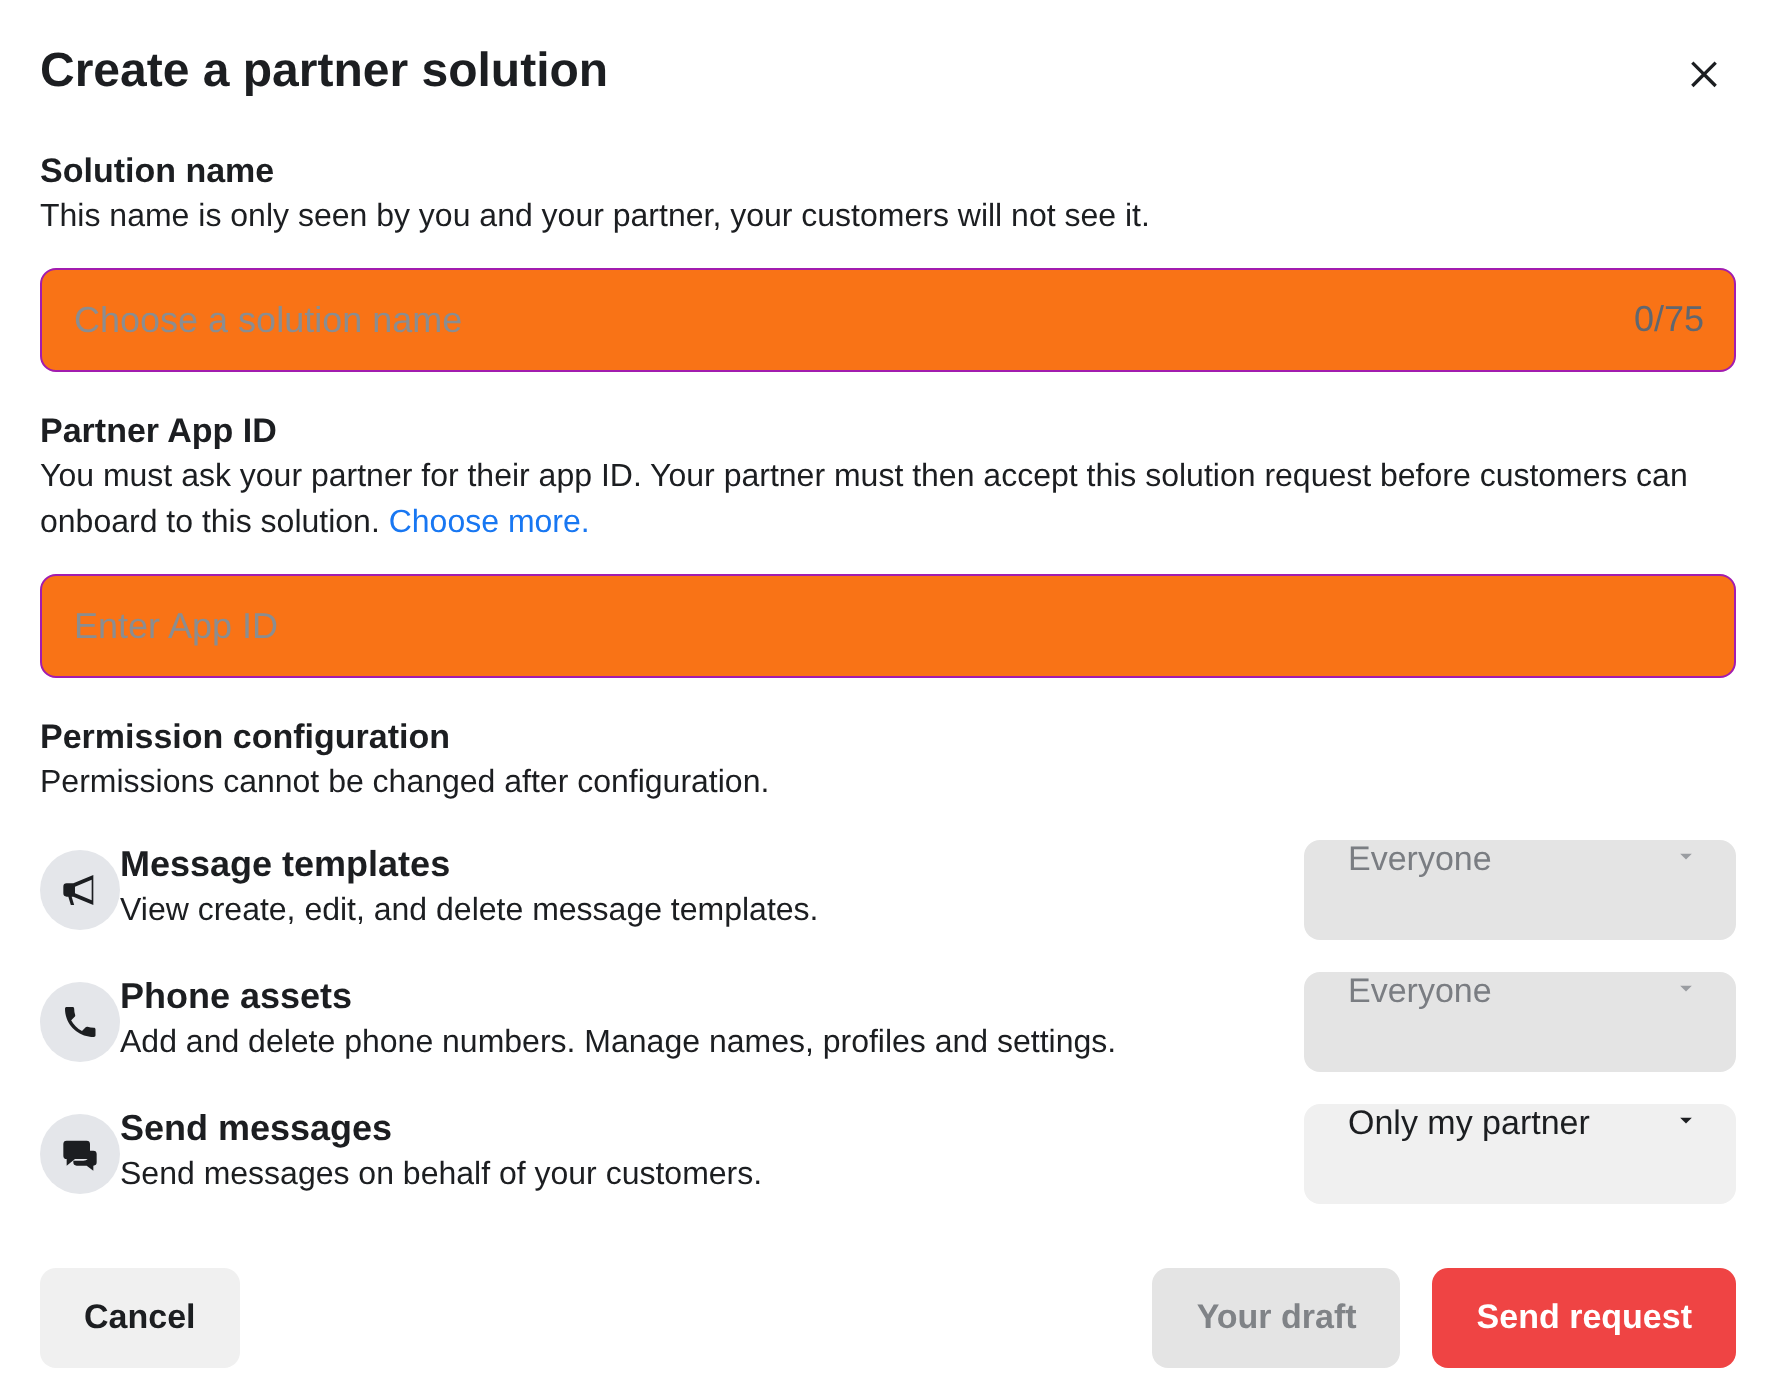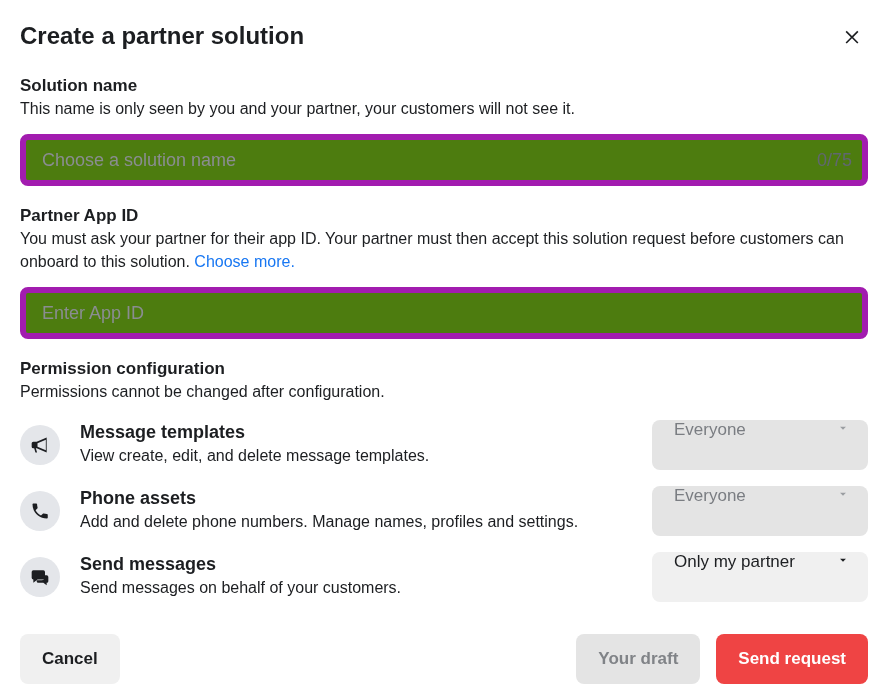--- a/index.html
+++ b/index.html
@@ -52,44 +52,43 @@
     cursor: pointer;
   }
 
   .input-wrap {
     position: relative;
     width: 100%;
   }
   .text-input {
     width: 100%;
     height: 52px;
-    border: 6px solid #a21caf;
+    border: 1px solid #a21caf;
     border-radius: 8px;
     padding: 0 16px;
     font-size: 18px;
     color: #1c1e21;
     outline: none;
-    background: #4d7c0f;
+    background: #f97316;
   }
   .text-input::placeholder { color: #8a8d91; }
   .text-input.with-counter { padding-right: 80px; }
   .counter {
     position: absolute;
     right: 16px;
     top: 50%;
     transform: translateY(-50%);
     font-size: 18px;
     color: #606770;
   }
 
   .perm-list { margin-top: 2px; }
   .perm-row {
     display: flex;
     align-items: center;
-    gap: 20px;
     padding: 8px 0;
   }
   .perm-icon {
     width: 40px;
     height: 40px;
     border-radius: 50%;
     background: #e4e6ea;
     display: flex;
     align-items: center;
     justify-content: center;

